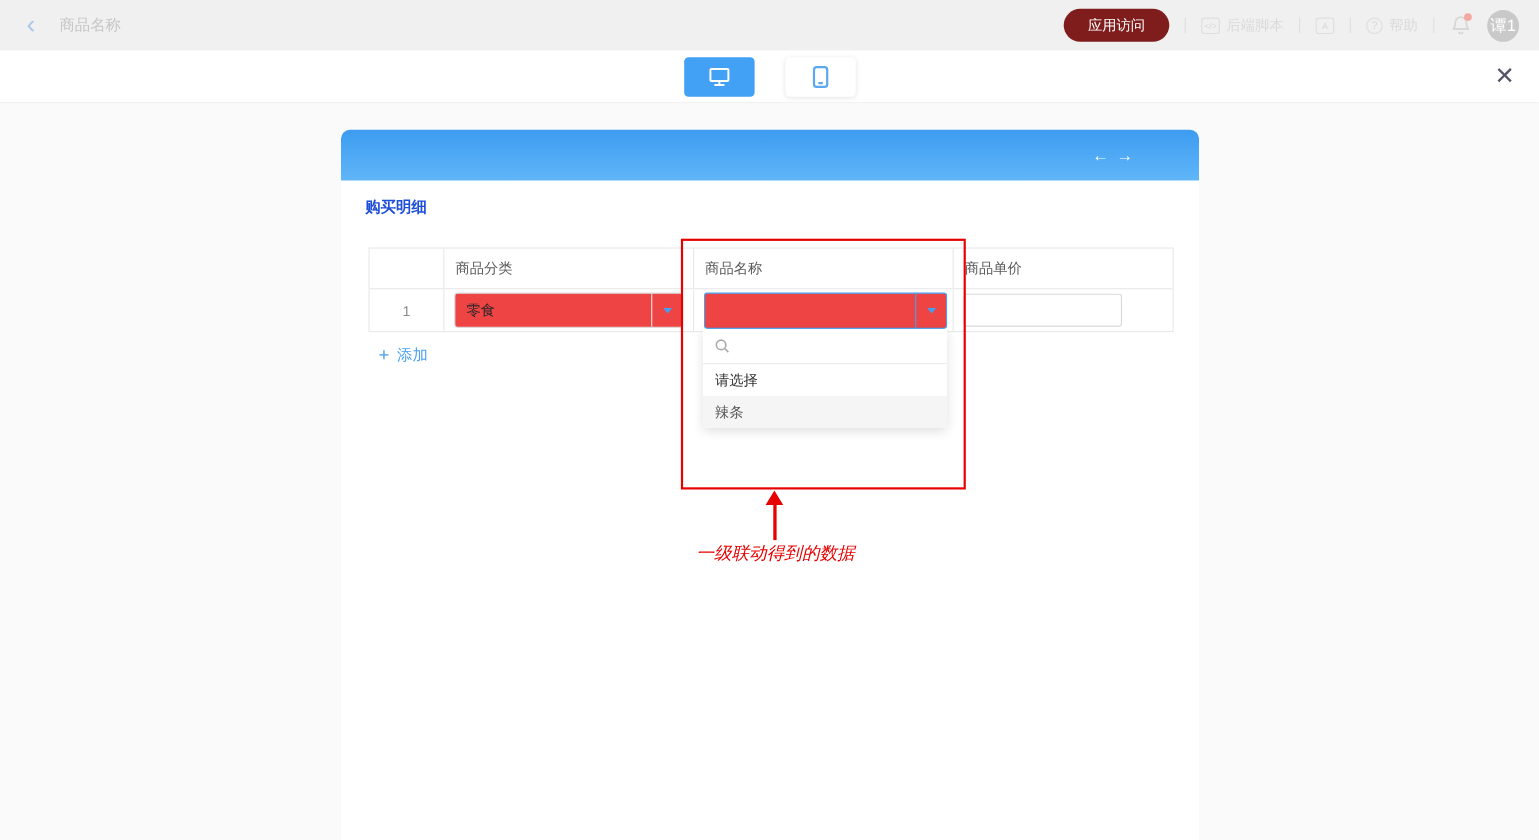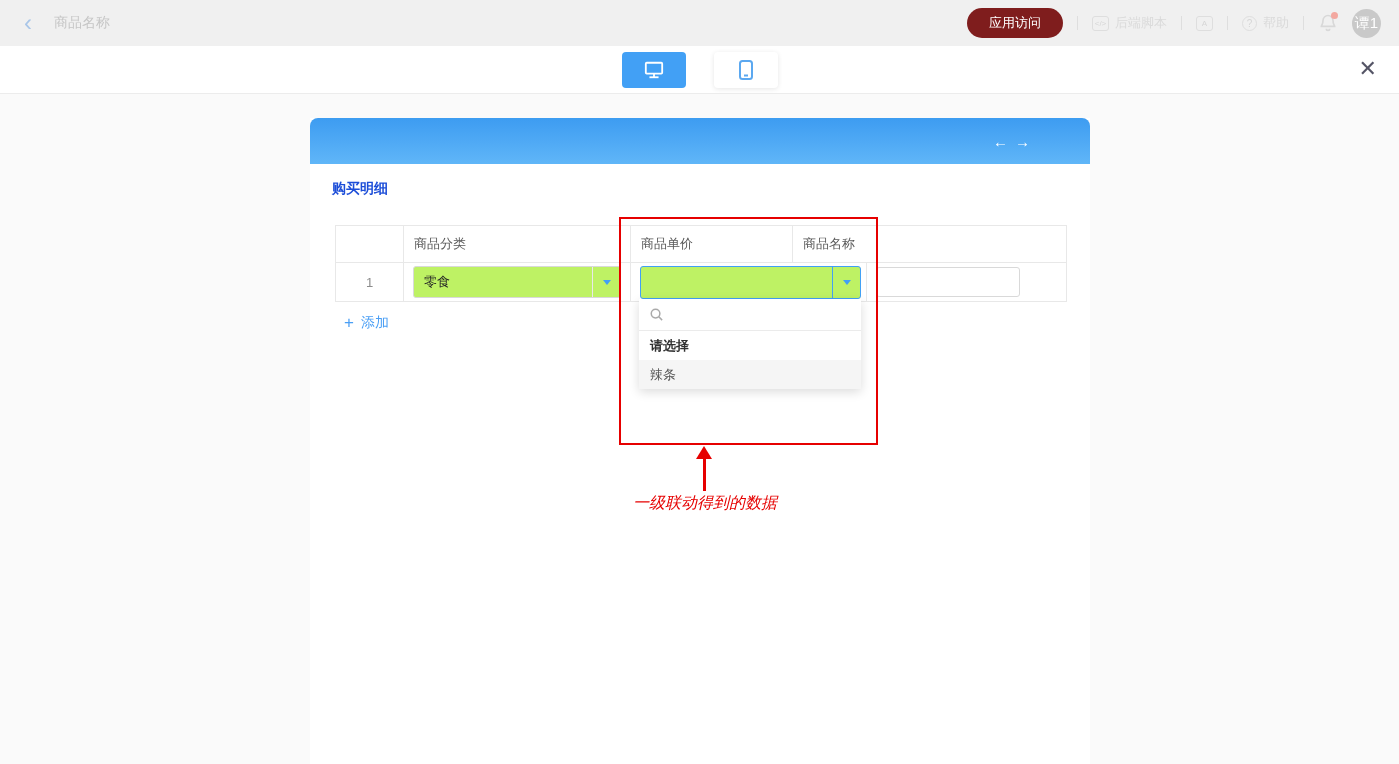--- a/index.html
+++ b/index.html
@@ -60,42 +60,42 @@
   .t-cell:last-child { border-right:none; }
   .c1 { width:68px; justify-content:center; }
   .c2 { width:227px; padding:0 9px; }
   .c3 { width:236px; padding:0 5px 0 9px; }
   .c4 { width:162px; padding:0 9px; }
   .head .t-cell { font-size:13px; color:#595959; }
   .head .c2,.head .c3,.head .c4 { padding-left:10px; }
   .row-index { font-size:13px; color:#8c8c8c; }
 
   .select-box { width:100%; height:32px; border:1px solid #d9d9d9; border-radius:3px;
-    display:flex; align-items:stretch; background:#bef264; cursor:pointer; }
+    display:flex; align-items:stretch; background:#ef4444; cursor:pointer; }
   .select-box.focused { border-color:#42a0f5; height:33px; }
   .select-value { flex:1; font-size:13px; color:#262626; padding-left:10px;
     display:flex; align-items:center; }
   .caret-zone { width:28px; border-left:1px solid #e9e9e9; display:flex;
     align-items:center; justify-content:center; }
   .select-box.focused .caret-zone { border-left-color:#42a0f5; }
   .caret { width:0; height:0; border-left:4.5px solid transparent;
     border-right:4.5px solid transparent; border-top:5.5px solid #42a0f5; }
   .price-input { width:100%; height:30px; border:1px solid #d9d9d9; border-radius:3px;
     outline:none; font-size:13px; padding:0 8px; color:#262626; background:#fff; }
 
   
   .dropdown-panel { position:absolute; left:329px; top:181px; width:222px;
     background:#fff; box-shadow:0 3px 10px rgba(0,0,0,0.14); z-index:5; }
   .dd-search { height:32px; border-bottom:1px solid #ebebeb; display:flex;
     align-items:center; padding-left:10px; }
   .dd-search input { border:none; outline:none; flex:1; height:100%; font-size:13px;
     padding-left:8px; background:transparent; }
   .dd-option { height:29px; display:flex; align-items:center; padding-left:11px;
     font-size:13px; color:#555; cursor:pointer; }
-  .dd-option.first { font-weight:bold; color:#303030; }
+  .dd-option.first { font-weight:normal; color:#303030; }
   .dd-option.hovered { background:#f5f5f5; }
 
   
   .add-btn { position:absolute; left:34px; top:196px; display:flex; align-items:center;
     gap:7px; color:#4a9ff5; font-size:14px; cursor:pointer; }
   .add-plus { font-size:17px; line-height:16px; }
 
   
   .anno-rect { position:absolute; left:619px; top:217px; width:259px; height:228px;
     border:2px solid #e60000; z-index:9; pointer-events:none; }
@@ -171,22 +171,22 @@
         <span class="nav-arrow">→</span>
       </div>
     </div>
 
     <div class="section-title">购买明细</div>
 
     <div class="grid-table">
       <div class="t-row head">
         <div class="t-cell c1"></div>
         <div class="t-cell c2">商品分类</div>
+        <div class="t-cell c3">商品名称</div>
         <div class="t-cell c4">商品单价</div>
-        <div class="t-cell c3">商品名称</div>
       </div>
       <div class="t-row body">
         <div class="t-cell c1">
           <span class="row-index">1</span>
         </div>
         <div class="t-cell c2">
           <div class="select-box">
             <span class="select-value">零食</span>
             <span class="caret-zone">
               <span class="caret"></span>

